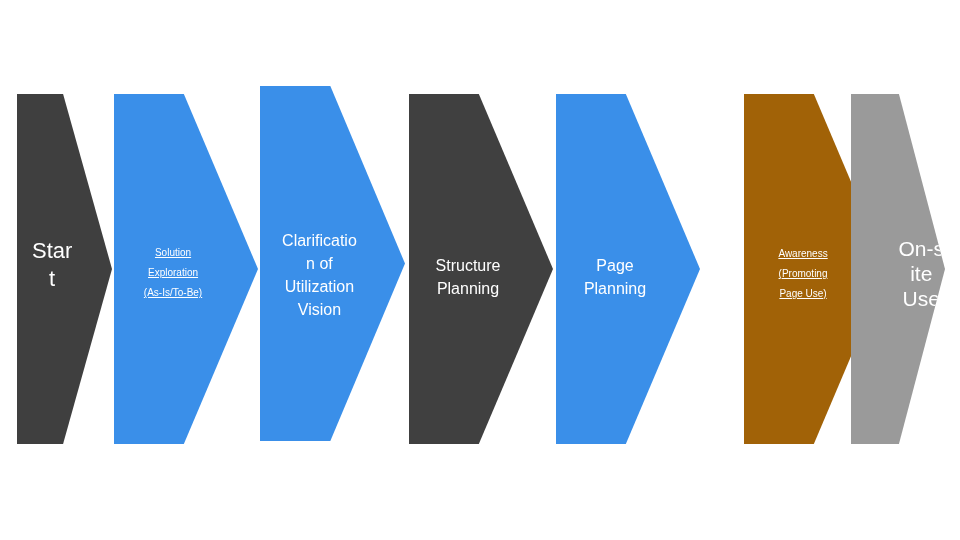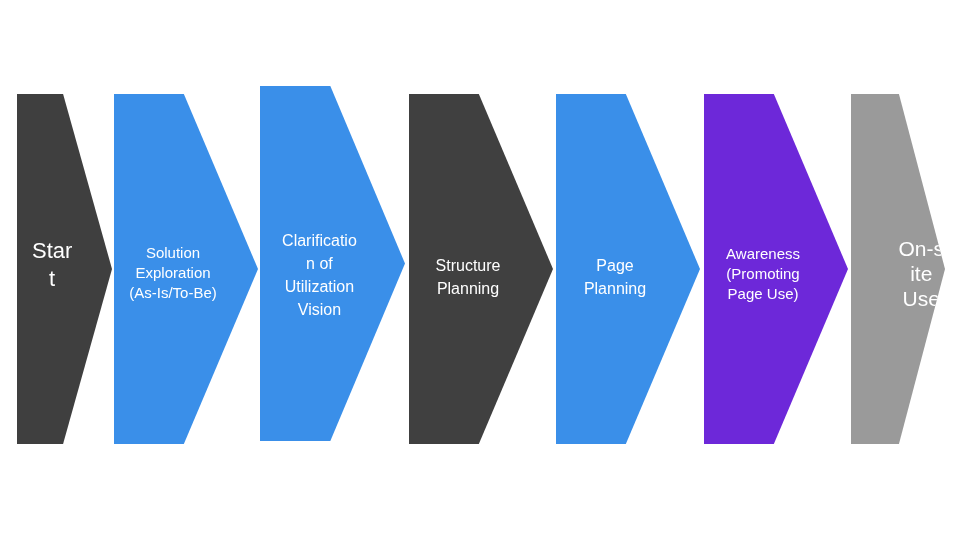--- a/index.html
+++ b/index.html
@@ -49,21 +49,21 @@
   .step-clarify   .step-text,
   .step-structure .step-text,
   .step-page      .step-text,
   .step-awareness .step-text { width: 82%; }
   .step-start     .step-text { width: 74%; padding-bottom: 8px; }
   .step-onsite    .step-text { width: 90%; padding-top: 9px; }
 
   
   .size-large  { font-size: 22px; line-height: 28px; }
   .size-medium { font-size: 16px; line-height: 23px; }
-  .size-small  { font-size: 15px; line-height: 20px; }
+  .size-small  { font-size: 10px; line-height: 20px; text-decoration: underline; }
 
   .step-solution  .step-text { padding-top: 8px; }
   .step-clarify   .step-text { padding-top: 22px; }
   .step-structure .step-text { padding-top: 16px; }
   .step-page      .step-text { padding-top: 16px; }
   .step-awareness .step-text { padding-top: 10px; }
   .step-onsite    .step-text { font-size: 21px; line-height: 25px; margin-left: 28px; }
 </style>
 </head>
 <body>
@@ -91,21 +91,21 @@
   <div class="step step-structure shape-pentagon" style="background-color: #404040;">
     <div class="step-text size-medium">Structure
 Planning</div>
   </div>
 
   <div class="step step-page shape-pentagon" style="background-color: rgb(58, 143, 233);">
     <div class="step-text size-medium">Page
 Planning</div>
   </div>
 
-  <div class="step step-awareness shape-pentagon" style="background-color: #6d28d9;">
+  <div class="step step-awareness shape-pentagon" style="background-color: #a16207; margin-left: 40px;">
     <div class="step-text size-small">Awareness
 (Promoting
 Page Use)</div>
   </div>
 
   <div class="step step-onsite" style="background-color: rgb(154, 154, 154);">
     <div class="step-text size-large">On-s
 ite
 Use</div>
   </div>

